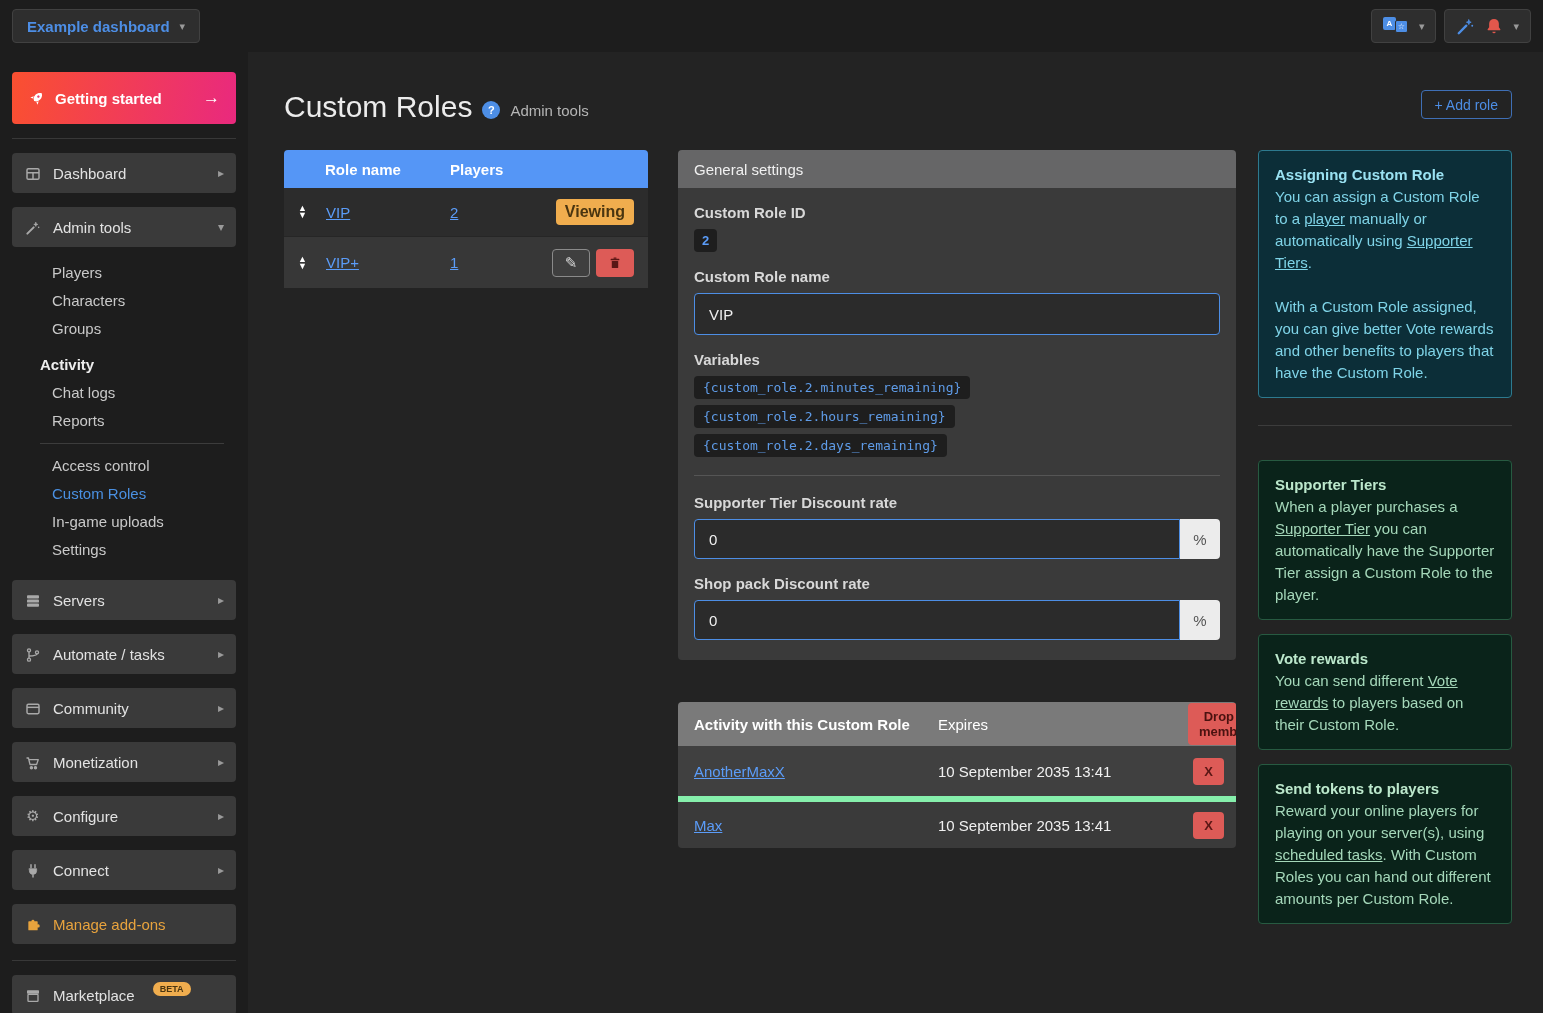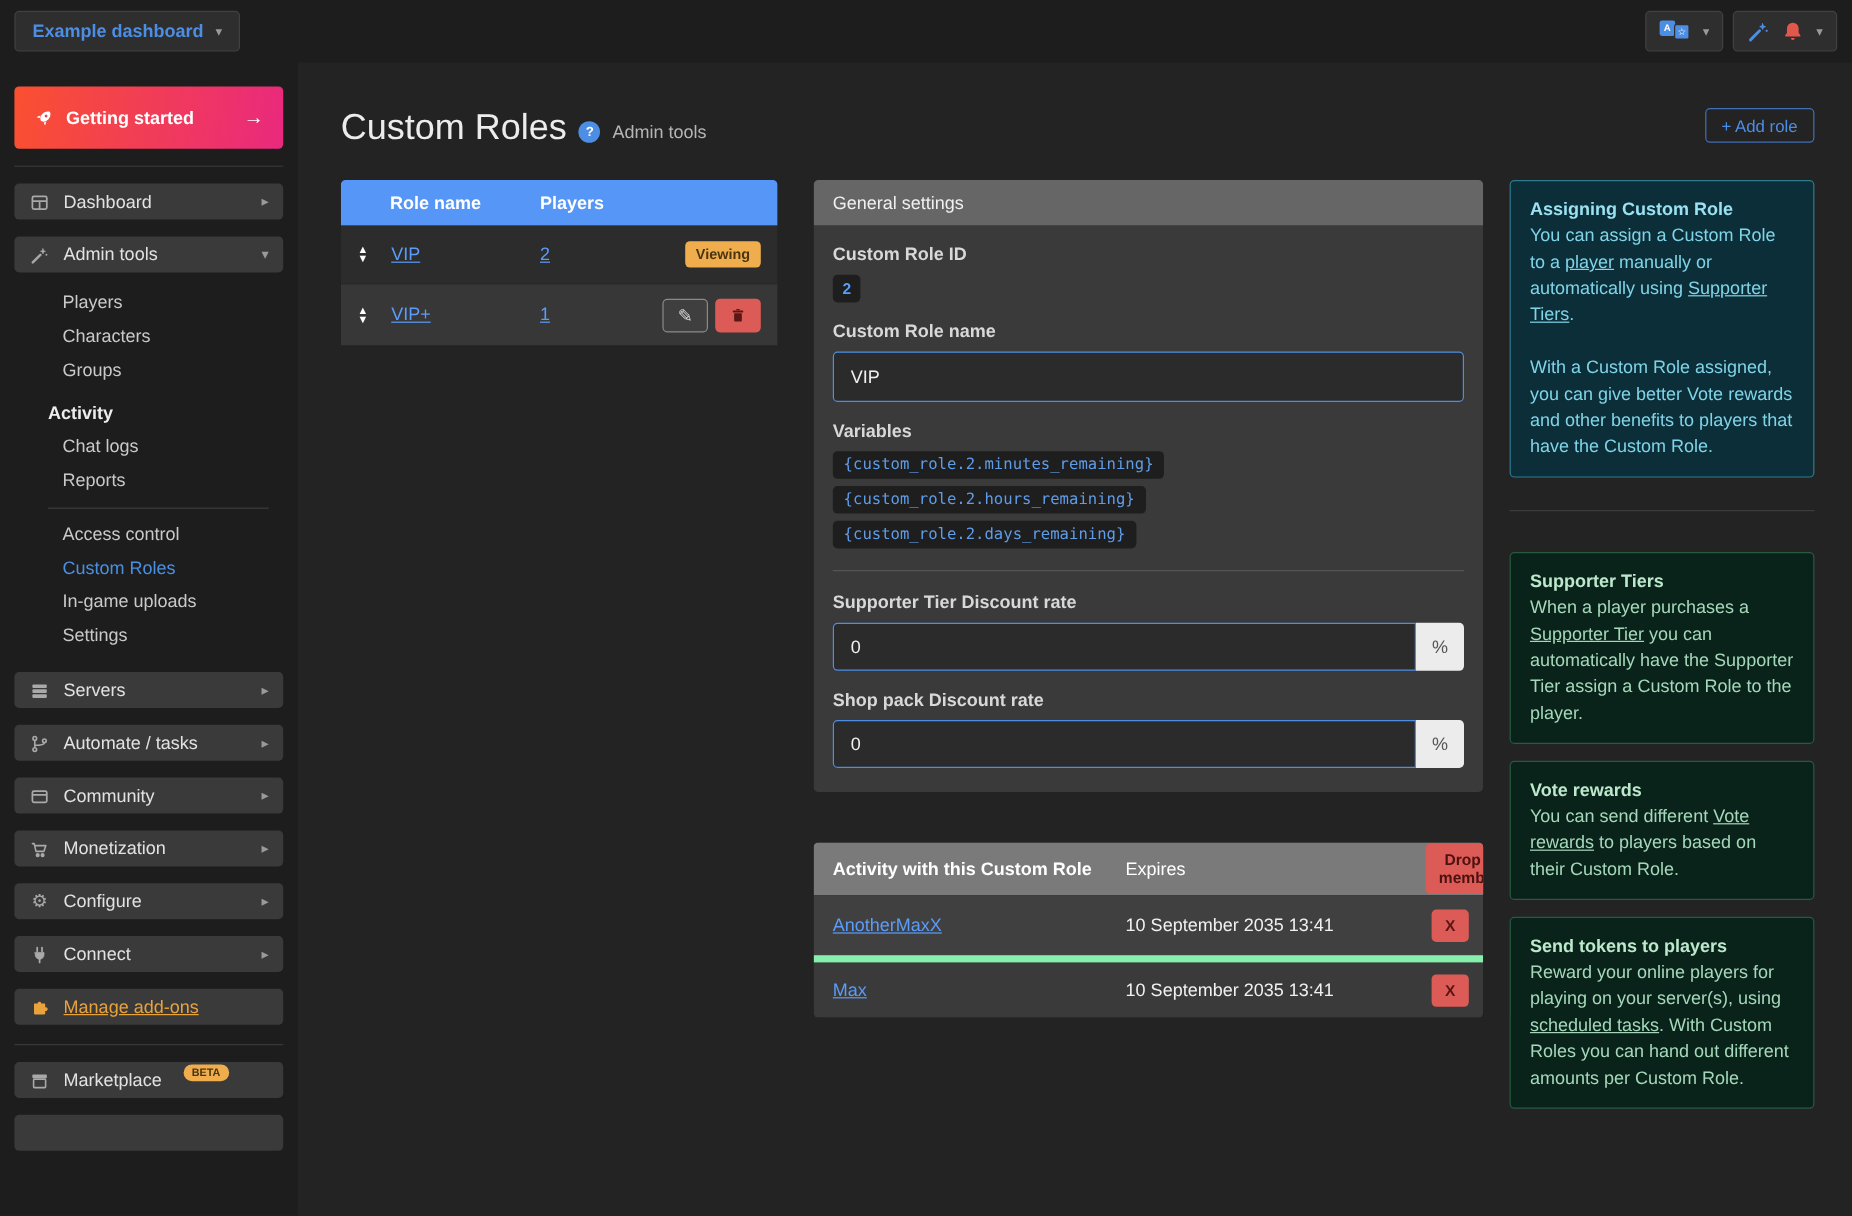--- a/index.html
+++ b/index.html
@@ -27,25 +27,25 @@
   
   .layout { display:flex; height:961px; }
   .sidebar { width:248px; flex-shrink:0; background:#1d1d1d; padding:20px 12px 0 12px; }
   .content { flex:1; padding:38px 31px 0 36px; }
 
   
   .gs-btn { height:52px; border-radius:4px; background:linear-gradient(100deg,#fa5030 0%,#e9297e 100%); display:flex; align-items:center; gap:10px; padding:0 16px; color:#fff; font-weight:bold; cursor:pointer; }
   .gs-btn .grow { flex:1; }
   .gs-arrow { font-size:17px; font-weight:bold; }
   .side-div { border-top:1px solid #383838; margin:14px 0; }
-  .side-btn { height:30px; background:#3a3a3a; border-radius:4px; display:flex; align-items:center; gap:11px; padding:0 12px; margin-bottom:14px; cursor:pointer; color:#e2e2e2; }
+  .side-btn { height:40px; background:#3a3a3a; border-radius:4px; display:flex; align-items:center; gap:11px; padding:0 12px; margin-bottom:14px; cursor:pointer; color:#e2e2e2; }
   .side-btn .grow { flex:1; }
   .side-btn .s-ic { color:#a9a9a9; width:18px; text-align:center; flex-shrink:0; }
   .chev { color:#9a9a9a; font-size:12px; }
-  .side-btn.addons { color:#e8a33d; margin-bottom:16px;text-decoration:underline; }
+  .side-btn.addons { color:#e8a33d; margin-bottom:16px; }
   .side-btn.addons .s-ic { color:#e8a33d; }
   .submenu { padding:12px 0 16px 40px; }
   .sub-item { line-height:28px; color:#c9c9c9; cursor:pointer; }
   .sub-item.active { color:#4a90e2; }
   .sub-head { font-weight:bold; color:#ededed; margin:8px 0 0 -12px; line-height:28px; }
   .sub-div { border-top:1px solid #3c3c3c; margin:8px 12px 8px -12px; }
   .badge-beta { background:#f0ad4e; color:#4a3510; font-size:9px; font-weight:bold; padding:2px 7px; border-radius:8px; margin-left:7px; position:relative; top:-6px; }
 
   
   .header-row { display:flex; justify-content:space-between; align-items:flex-start; margin-bottom:26px; }
@@ -65,21 +65,21 @@
   .roles { border-radius:4px 4px 0 0; overflow:hidden; }
   .rt-header { background:#5596f6; height:38px; display:flex; align-items:center; padding-left:41px; color:#fff; font-weight:bold; }
   .rt-header .c-role { width:125px; }
   .rt-row { display:flex; align-items:center; padding:0 14px; }
   .rt-row.r1 { background:#2c2c2c; height:48px; }
   .rt-row.r2 { background:#373737; height:52px; border-top:1px solid #262626; }
   .sorter { width:28px; color:#fff; display:flex; flex-direction:column; line-height:7px; font-size:9px; cursor:grab; }
   .rt-row .c-name { width:124px; }
   .rt-row .c-pl { flex:1; }
   .link { color:#5b9cf8; text-decoration:underline; cursor:pointer; }
-  .badge-viewing { background:#f0ad4e; color:#4a3510; font-weight:bold; font-size:12px; padding:4px 9px; border-radius:4px; }
+  .badge-viewing { background:#f0ad4e; color:#4a3510; font-weight:bold; font-size:16px; padding:4px 9px; border-radius:4px; }
   .btn-edit { width:38px; height:28px; background:#3f3f3f; border:1px solid #8a8a8a; border-radius:4px; color:#d8d8d8; font-size:15px; cursor:pointer; margin-right:6px; }
   .btn-trash { width:38px; height:28px; background:#dd5b57; border:none; border-radius:4px; cursor:pointer; display:inline-flex; align-items:center; justify-content:center; }
 
   
   .panel { border-radius:4px; overflow:hidden; }
   .panel-header { background:#666667; height:38px; display:flex; align-items:center; padding:0 16px; color:#f0f0f0; }
   .panel-body { background:#3a3a3a; padding:16px; }
   .panel-footer { background:#4a4a4a; padding:8px 12px; text-align:right; }
   .fld-label { font-weight:bold; color:#d8d8d8; margin-bottom:8px; }
   .sect { margin-bottom:16px; }

